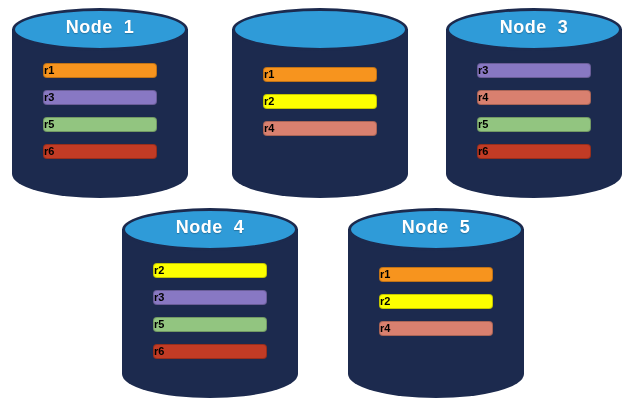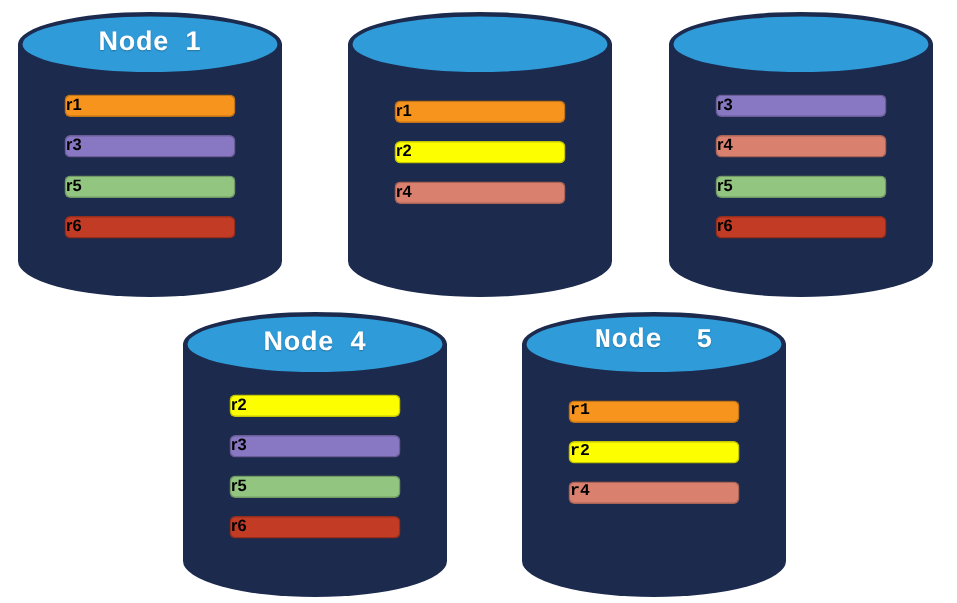--- a/index.html
+++ b/index.html
@@ -74,21 +74,21 @@
     font-weight: bold;
     line-height: 13px;
     color: #000000;
   }
 
   
   .pos-n1 { left: 12px;  top: 8px; }
   .pos-n2 { left: 232px; top: 8px; }
   .pos-n3 { left: 446px; top: 8px; }
   .pos-n4 { left: 122px; top: 208px; text-decoration: underline; }
-  .pos-n5 { left: 348px; top: 208px; font-family: Liberation Mono, monospace; }
+  .pos-n5 { left: 348px; top: 208px; }
 </style>
 </head>
 <body>
 
 <div class="canvas">
 
   <div class="node pos-n1">
     <div class="cyl-body"></div>
     <div class="cyl-top"></div>
     <div class="node-title">Node  1</div>
@@ -106,20 +106,21 @@
     <div class="bars">
       <div class="bar" style="background-color: rgb(247, 148, 30);"><span>r1</span></div>
       <div class="bar" style="background-color: rgb(253, 255, 0);"><span>r2</span></div>
       <div class="bar" style="background-color: rgb(217, 128, 111);"><span>r4</span></div>
     </div>
   </div>
 
   <div class="node pos-n3">
     <div class="cyl-body"></div>
     <div class="cyl-top"></div>
+    <div class="node-title">Node  3</div>
     <div class="bars">
       <div class="bar" style="background-color: rgb(136, 120, 195);"><span>r3</span></div>
       <div class="bar" style="background-color: rgb(217, 128, 111);"><span>r4</span></div>
       <div class="bar" style="background-color: rgb(146, 197, 128);"><span>r5</span></div>
       <div class="bar" style="background-color: rgb(194, 59, 37);"><span>r6</span></div>
     </div>
   </div>
 
   <div class="node pos-n4">
     <div class="cyl-body"></div>

